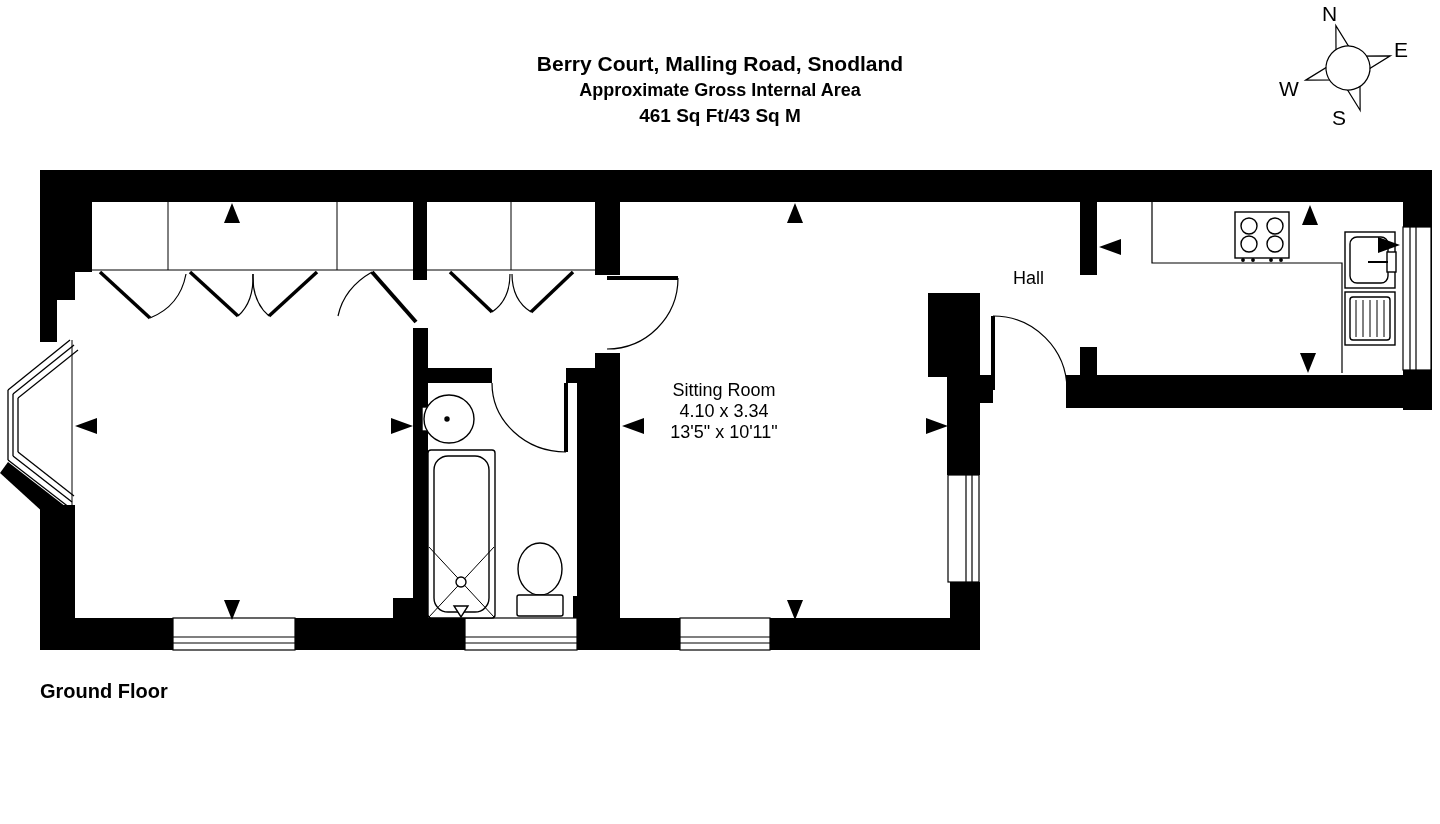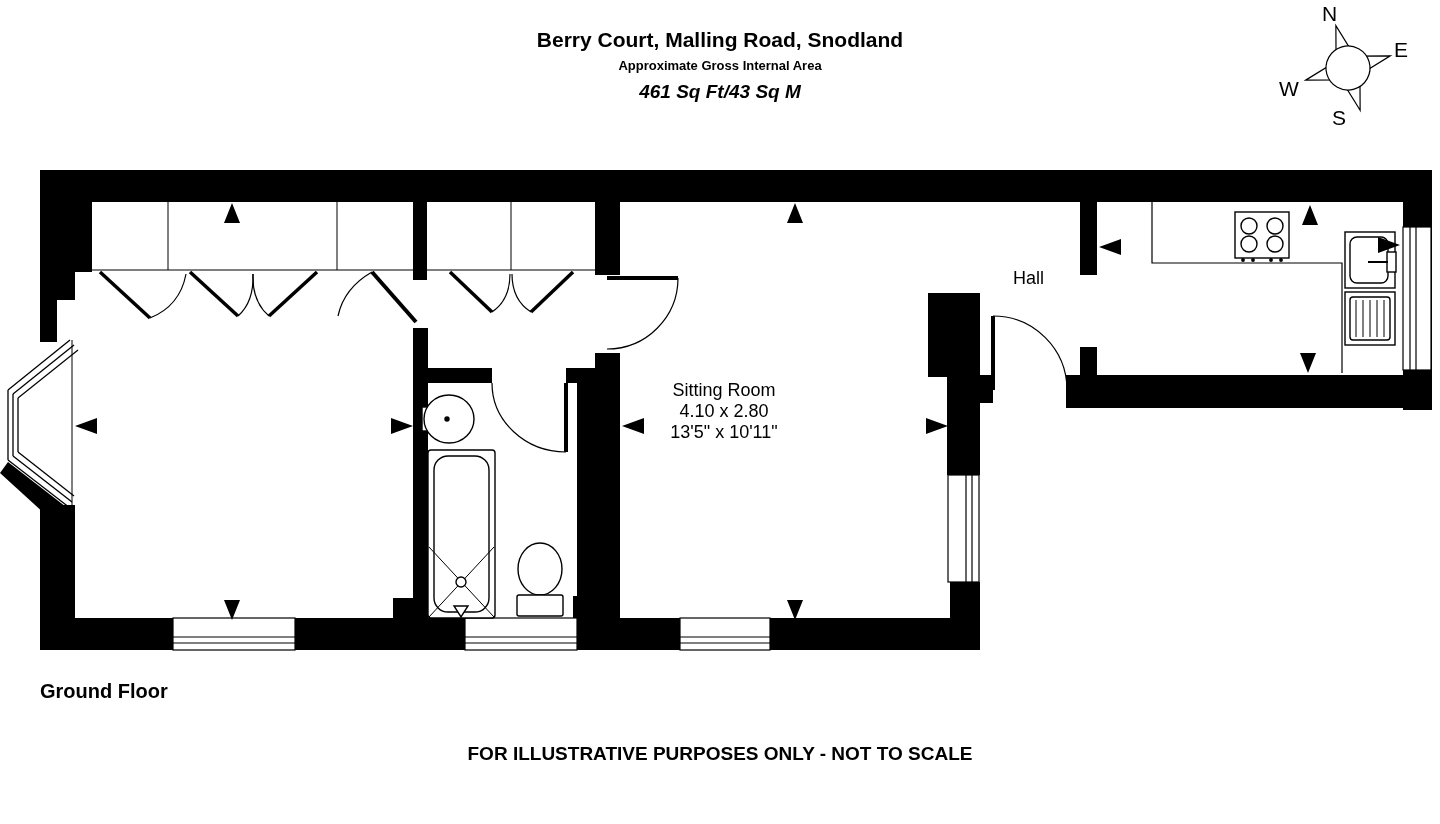--- a/index.html
+++ b/index.html
@@ -2,23 +2,23 @@
 <html><head>
 <meta charset="utf-8">
 <style>
   html,body{margin:0;padding:0;background:#fff;}
   .canvas{
     position:relative;width:1440px;height:824px;background:#ffffff;
     font-family:"Liberation Sans",sans-serif;color:#000;overflow:hidden;
   }
   svg{position:absolute;left:0;top:0;}
   .title-block{position:absolute;top:26px;left:0;width:100%;text-align:center;font-weight:bold;}
-  .title-line1{font-size:21px;line-height:27px;}
-  .title-line2{font-size:13px;line-height:26px;}
-  .title-line3{font-size:19px;line-height:26px;font-style:italic;}
+  .title-line1{font-size:21px;line-height:27px;margin-top:24px;}
+  .title-line2{font-size:18px;line-height:26px;}
+  .title-line3{font-size:19px;line-height:26px;}
   .room-label{position:absolute;transform:translateX(-50%);text-align:center;
     font-size:18px;line-height:21px;white-space:nowrap;}
   .hall-label{position:absolute;font-size:18px;white-space:nowrap;}
   .floor-label{position:absolute;left:40px;top:680px;font-size:20px;font-weight:bold;}
   .footer-block{position:absolute;top:740px;left:0;width:100%;text-align:center;}
   .footer-line1{font-size:19px;font-weight:bold;line-height:27px;}
   .footer-line2{font-size:18px;line-height:25px;}
   .footer-line3{font-size:18px;line-height:25px;}
   .compass-letter{position:absolute;font-size:21px;}
 </style>
@@ -219,26 +219,25 @@
   </div>
 
   <div class="compass-letter" style="left:1322px;top:2px">N</div>
   <div class="compass-letter" style="left:1394px;top:38px">E</div>
   <div class="compass-letter" style="left:1279px;top:77px">W</div>
   <div class="compass-letter" style="left:1332px;top:106px">S</div>
 
 
   <div class="room-label" style="left:724px;top:380px">
     <div>Sitting Room</div>
-    <div>4.10 x 2.80</div>
+    <div>4.10 x 3.34</div>
     <div>13'5" x 10'11"</div>
   </div>
 
 
   <div class="hall-label" style="left:1013px;top:268px">Hall</div>
 
   <div class="floor-label">Ground Floor</div>
 
   <div class="footer-block">
-    <div class="footer-line1">FOR ILLUSTRATIVE PURPOSES ONLY - NOT TO SCALE</div>
   </div>
 
 </div>
 
 </body></html>

